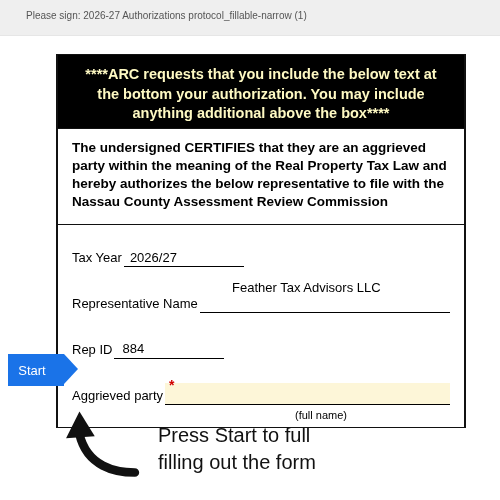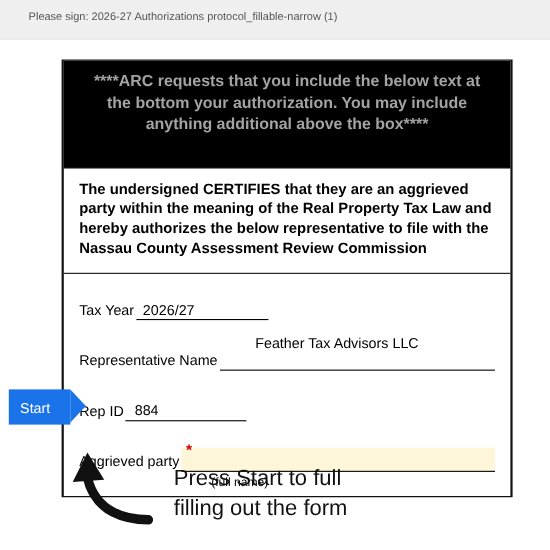--- a/index.html
+++ b/index.html
@@ -20,24 +20,24 @@
     width: 410px;
     margin: 0 auto 0 56px;
     border: 1px solid #111;
     border-left: 2px solid #111;
     border-right: 2px solid #111;
     background: #fff;
     font-family: Arial, Helvetica, sans-serif;
   }
   .blackbox {
     background: #000;
-    color: #a3a3a3;
+    color: #fef9c3;
     font-weight: bold;
     text-align: center;
-    padding: 10px 18px 28px 18px;
+    padding: 10px 18px 4px 18px;
     font-size: 14.5px;
     line-height: 1.35;
     border-bottom: 1px solid #111;
   }
   .cert {
     padding: 10px 14px 12px 14px;
     font-size: 13.5px;
     font-weight: bold;
     line-height: 1.35;
     border-bottom: 1px solid #111;
@@ -96,20 +96,21 @@
   }
   .aggrieved-star {
     color: #d10000;
     font-weight: bold;
     position: absolute;
     left: 4px;
     top: -6px;
     font-size: 14px;
   }
   .fullname-caption {
+    text-align: center;
     font-size: 11px;
     padding: 2px 0 6px 120px;
   }
   
   .start-tag {
     position: absolute;
     left: 8px;
     top: 318px;
     width: 56px;
     height: 32px;

